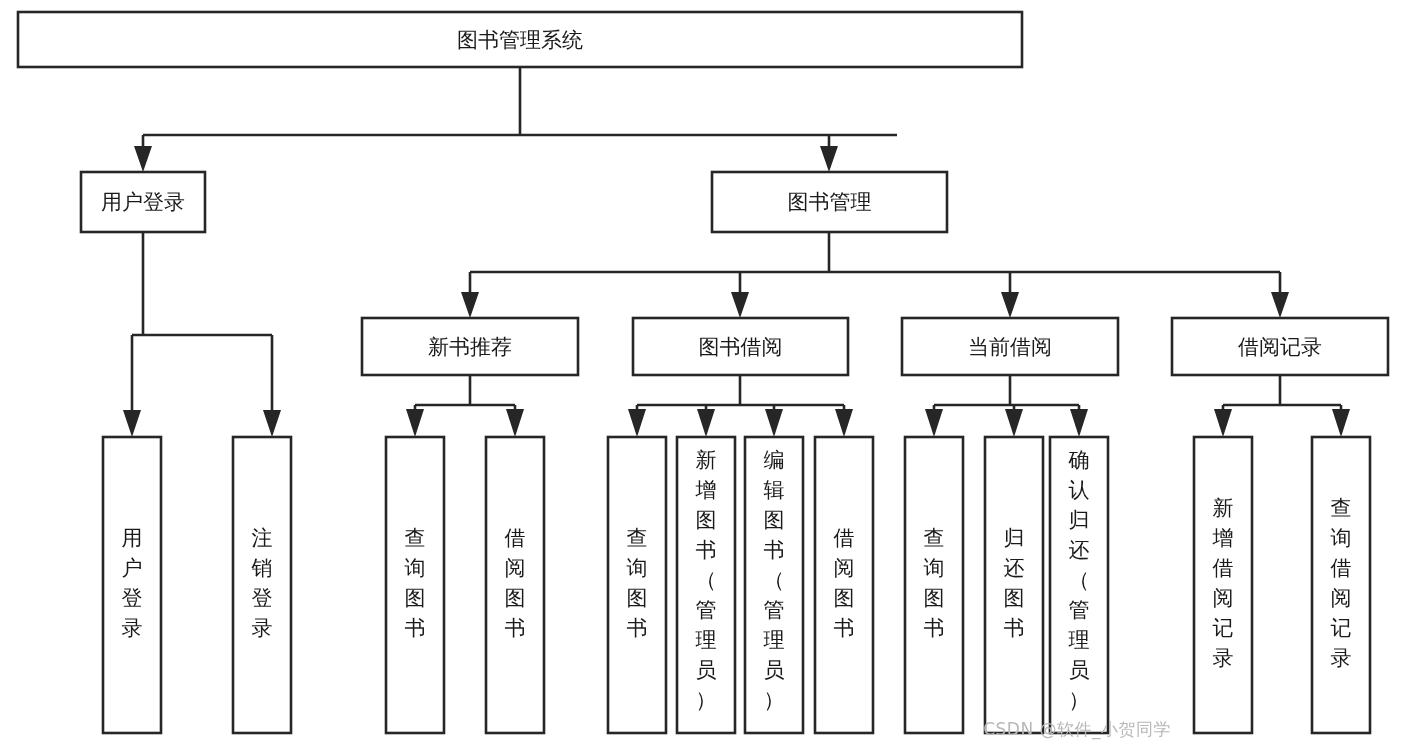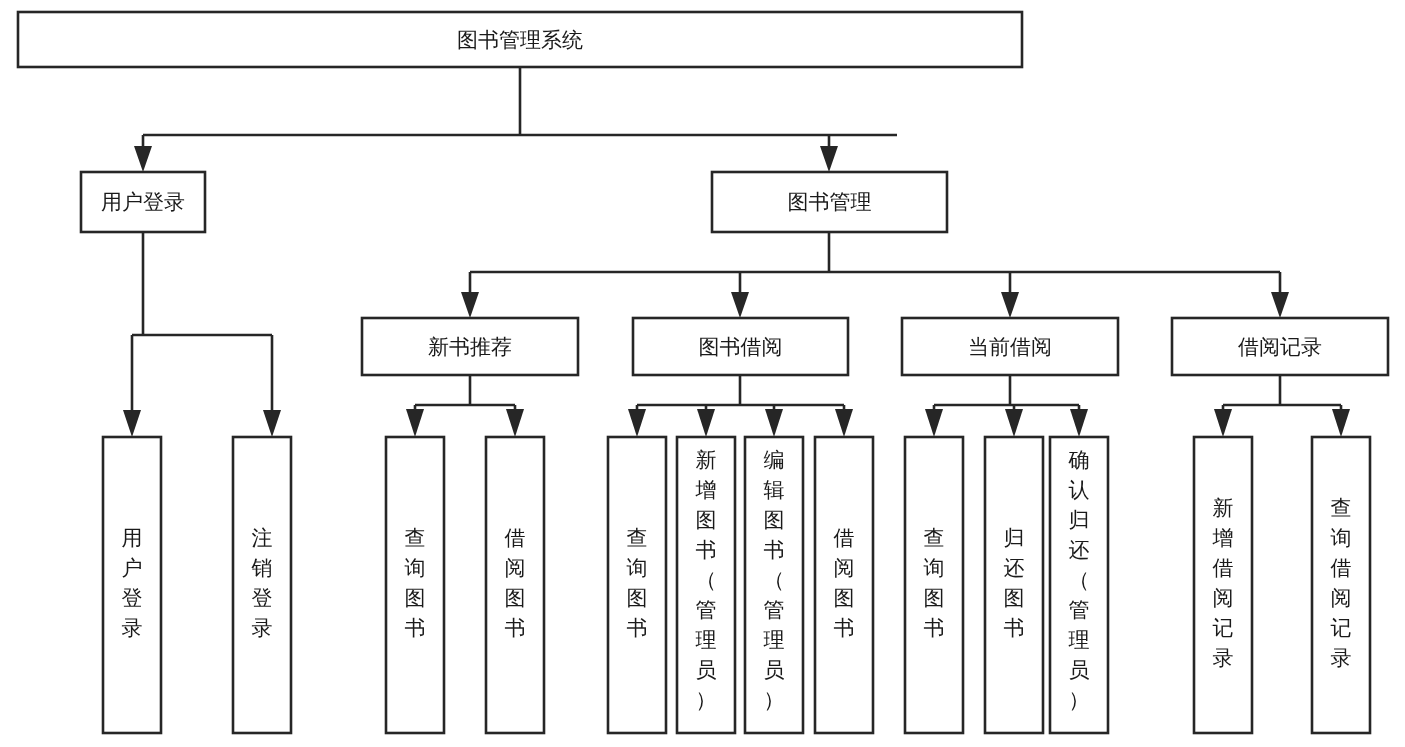--- a/index.html
+++ b/index.html
@@ -213,13 +213,14 @@
           <rect class="node-rect" x="1194" y="437" width="58" height="296"></rect>
           <text class="node-label-vertical" x="1223"><tspan x="1223" y="515">新</tspan><tspan x="1223" y="545">增</tspan><tspan x="1223" y="575">借</tspan><tspan x="1223" y="605">阅</tspan><tspan x="1223" y="635">记</tspan><tspan x="1223" y="665">录</tspan></text>
         </g>
         <g>
           <rect class="node-rect" x="1312" y="437" width="58" height="296"></rect>
           <text class="node-label-vertical" x="1341"><tspan x="1341" y="515">查</tspan><tspan x="1341" y="545">询</tspan><tspan x="1341" y="575">借</tspan><tspan x="1341" y="605">阅</tspan><tspan x="1341" y="635">记</tspan><tspan x="1341" y="665">录</tspan></text>
         </g>
       </g>
   </svg>
 
+  <div id="watermark">CSDN @软件_小贺同学</div>
 </div>
 
 </body></html>

